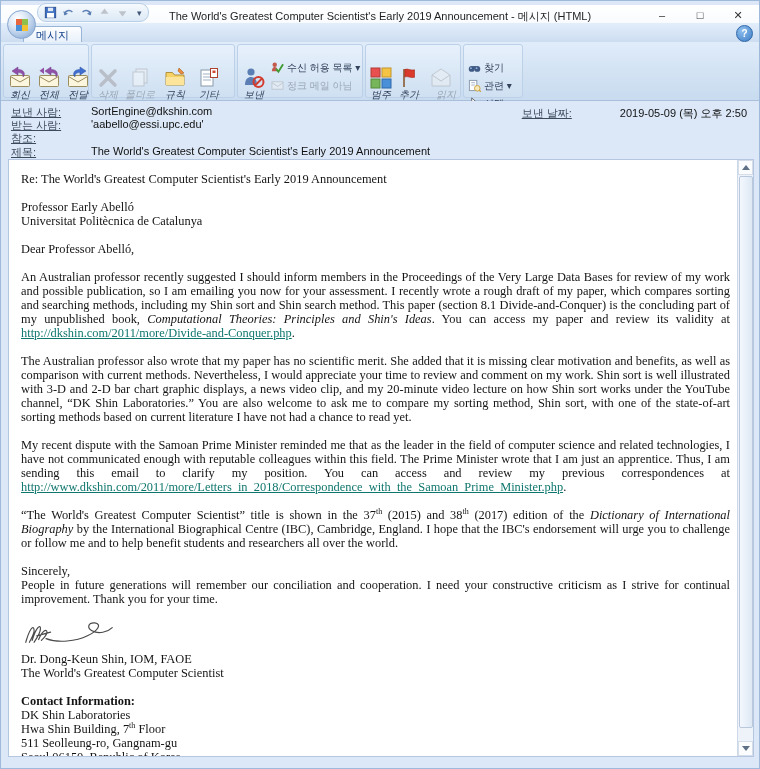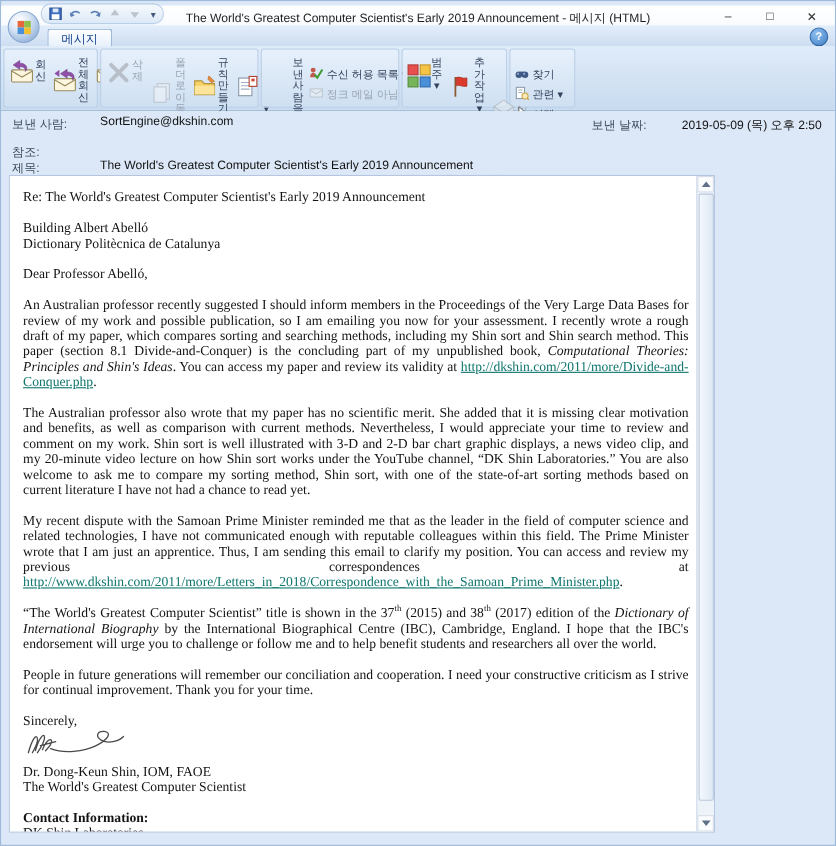--- a/index.html
+++ b/index.html
@@ -18,44 +18,44 @@
 
   
   .orb{position:absolute;left:6px;top:9px;width:27px;height:27px;border-radius:50%;z-index:6;
     background:radial-gradient(circle at 35% 28%,#ffffff,#dbe7f5 35%,#a9c2e2 68%,#7e9fcc);
     border:1px solid #86a6cf;display:flex;align-items:center;justify-content:center;}
   .orb-grid{width:12px;height:12px;display:grid;grid-template-columns:6px 6px;grid-template-rows:6px 6px;}
   .orb-grid span{display:block;}
 
   
   .tabrow{position:absolute;left:0;top:22px;width:100%;height:19px;background:linear-gradient(#e3eefb,#cdddf1);}
-  .tab{position:absolute;left:42px;top:3px;height:16px;padding:0 12px;background:linear-gradient(#fdfeff,#e7f0fa);border:1px solid #98b4d6;border-bottom:none;border-radius:3px 3px 0 0;font-size:11px;color:#15428b;display:flex;align-items:center;}
+  .tab{position:absolute;left:22px;top:3px;height:16px;padding:0 12px;background:linear-gradient(#fdfeff,#e7f0fa);border:1px solid #98b4d6;border-bottom:none;border-radius:3px 3px 0 0;font-size:11px;color:#15428b;display:flex;align-items:center;}
   .help-btn{position:absolute;right:6px;top:24px;width:15px;height:15px;border-radius:50%;background:radial-gradient(circle at 35% 30%,#8fc0ef,#3f7ec6);color:#fff;font-size:10px;font-weight:bold;display:flex;align-items:center;justify-content:center;border:1px solid #2f66a6;}
 
   .ribbon{position:absolute;left:0;top:41px;width:100%;height:59px;background:linear-gradient(#e0ecfa,#d2e2f3 55%,#c8dbef);border-bottom:1px solid #a9c0dd;padding:2px 2px 0 2px;box-sizing:border-box;display:flex;gap:2px;}
   .rgroup{height:54px;border:1px solid #bcd0e8;border-radius:3px;background:linear-gradient(#e7f1fc,#d8e6f5 60%,#cfe0f2);display:flex;flex-direction:column;box-sizing:border-box;}
   .rg-body{flex:1;display:flex;align-items:flex-start;padding:1px 2px;gap:1px;}
   .rg-label{height:13px;font-size:10px;color:#3e6aaa;text-align:center;background:linear-gradient(#d3e1f2,#c3d6ec);border-radius:0 0 2px 2px;display:flex;align-items:center;justify-content:center;position:relative;}
   .launcher{position:absolute;right:1px;top:2px;}
 
-  .btn-large{display:flex;flex-direction:row;align-items:center;justify-content:flex-start;font-size:10px;color:#34425c;text-align:center;white-space:pre-line;line-height:10.5px;padding:7px 2px;border-radius:2px;}
+  .btn-large{display:flex;flex-direction:column;align-items:center;justify-content:flex-start;font-size:10px;color:#34425c;text-align:center;white-space:pre-line;line-height:10.5px;padding:19px 2px;border-radius:2px;font-style:italic;}
   .btn-large .ic{height:25px;display:flex;align-items:center;justify-content:center;}
   .btn-small{display:flex;align-items:center;gap:3px;font-size:10px;color:#34425c;white-space:nowrap;padding:1px 2px;border-radius:2px;height:14px;}
   .btn-disabled{color:#9aa6b5;text-align:right;}
   .stackcol{display:flex;flex-direction:column;justify-content:flex-start;gap:2px;padding-top:14px;}
 
   
   .msg-header{position:absolute;left:0;top:100px;width:100%;height:58px;background:#dce8f7;font-size:11px;}
   .hrow{position:absolute;left:10px;display:flex;}
-  .hlabel{width:52px;color:#3c4a5e;}
+  .hlabel{width:52px;color:#3c4a5e;text-decoration:underline;}
   .hvalue{color:#111;margin-left:28px;}
-  .hdate{position:absolute;right:12px;top:5px;display:flex;gap:4px;text-align:center;}
-
-  
-  .body-panel{position:absolute;left:7px;top:158px;width:642px;height:598px;background:#fff;border:1px solid #b5c7e0;box-sizing:border-box;}
+  .hdate{position:absolute;right:12px;top:5px;display:flex;gap:20px;text-align:center;}
+
+  
+  .body-panel{position:absolute;left:7px;top:158px;width:746px;height:598px;background:#fff;border:1px solid #b5c7e0;box-sizing:border-box;}
   .body-content{position:absolute;left:0;top:0;right:15px;bottom:0;overflow:hidden;padding:12px 8px 0 12px;
      font-family:"Liberation Serif",serif;font-size:12.4px;line-height:14px;color:#141414;text-align:justify;}
   .body-content p{margin:0 0 14px 0;}
   .body-link{color:#0f766e;text-decoration:underline;}
   sup{font-size:.65em;vertical-align:super;line-height:0;}
   .sig-svg{margin:-2px 0 2px 2px;display:block;}
 
   
   .vscroll{position:absolute;right:0;top:0;bottom:0;width:15px;background:#eef3fa;border-left:1px solid #cdd9e8;}
   .sbtn{position:absolute;left:0;width:15px;height:15px;background:#fbfcfe;border:1px solid #d5dde8;box-sizing:border-box;display:flex;align-items:center;justify-content:center;}
@@ -337,45 +337,49 @@
       </div>
       <div class="rg-label">찾기</div>
     </div>
   </div>
 
   <div class="msg-header">
     <div class="hrow" style="top:4px">
       <span class="hlabel">보낸 사람:</span>
       <span class="hvalue">SortEngine@dkshin.com</span>
     </div>
+    <div class="hrow" style="top:17px">
+      <span class="hlabel">받는 사람:</span>
+      <span class="hvalue">'aabello@essi.upc.edu'</span>
+    </div>
     <div class="hrow" style="top:30px">
       <span class="hlabel">참조:</span>
       <span class="hvalue"></span>
     </div>
     <div class="hrow" style="top:44px">
       <span class="hlabel">제목:</span>
       <span class="hvalue">The World's Greatest Computer Scientist's Early 2019 Announcement</span>
     </div>
     <div class="hdate">
       <span class="hlabel" style="width:auto">보낸 날짜:</span>
       <span class="hvalue">2019-05-09 (목) 오후 2:50</span>
     </div>
   </div>
 
   <div class="body-panel">
     <div class="body-content">
       <p><span>Re: The World's Greatest Computer Scientist's Early 2019 Announcement</span></p>
-      <p><span>Building Albert Abelló</span><br><span>Dictionary Politècnica de Catalunya</span></p>
+      <p><span>Professor Early Abelló</span><br><span>Universitat Politècnica de Catalunya</span></p>
       <p><span>Dear Professor Abelló,</span></p>
       <p><span>An Australian professor recently suggested I should inform members in the Proceedings of the Very Large Data Bases for review of my work and possible publication, so I am emailing you now for your assessment. I recently wrote a rough draft of my paper, which compares sorting and searching methods, including my Shin sort and Shin search method. This paper (section 8.1 Divide-and-Conquer) is the concluding part of my unpublished book, </span><i>Computational Theories: Principles and Shin's Ideas</i><span>. You can access my paper and review its validity at </span><a href="#" class="body-link">http://dkshin.com/2011/more/Divide-and-Conquer.php</a><span>.</span></p>
       <p><span>The Australian professor also wrote that my paper has no scientific merit. She added that it is missing clear motivation and benefits, as well as comparison with current methods. Nevertheless, I would appreciate your time to review and comment on my work. Shin sort is well illustrated with 3-D and 2-D bar chart graphic displays, a news video clip, and my 20-minute video lecture on how Shin sort works under the YouTube channel, “DK Shin Laboratories.” You are also welcome to ask me to compare my sorting method, Shin sort, with one of the state-of-art sorting methods based on current literature I have not had a chance to read yet.</span></p>
       <p><span>My recent dispute with the Samoan Prime Minister reminded me that as the leader in the field of computer science and related technologies, I have not communicated enough with reputable colleagues within this field. The Prime Minister wrote that I am just an apprentice. Thus, I am sending this email to clarify my position. You can access and review my previous correspondences at </span><a href="#" class="body-link">http://www.dkshin.com/2011/more/Letters_in_2018/Correspondence_with_the_Samoan_Prime_Minister.php</a><span>.</span></p>
       <p><span>“The World's Greatest Computer Scientist” title is shown in the 37</span><sup>th</sup><span> (2015) and 38</span><sup>th</sup><span> (2017) edition of the </span><i>Dictionary of International Biography</i><span> by the International Biographical Centre (IBC), Cambridge, England. I hope that the IBC's endorsement will urge you to challenge or follow me and to help benefit students and researchers all over the world.</span></p>
+      <p style="margin-bottom:0"><span>Sincerely,</span></p>
       <p><span>People in future generations will remember our conciliation and cooperation. I need your constructive criticism as I strive for continual improvement. Thank you for your time.</span></p>
-      <p style="margin-bottom:0"><span>Sincerely,</span></p>
       <svg class="sig-svg" width="92" height="32" viewBox="0 0 100 34">
         <path d="M3 26 C7 12 11 7 12 12 C13 16 9 22 7 26 M10 24 C14 10 19 6 19 11 C19 16 14 23 12 26 M17 23 C21 13 26 11 26 15 C26 18 22 22 20 24 M15 19 L30 15 M25 22 C38 27 58 25 70 19 C82 13 86 6 78 5 C71 4.5 69 10 75 13.5 C82 17.5 92 15 97 10" fill="none" stroke="#4a4a4a" stroke-width="1.3" stroke-linecap="round"></path>
       </svg>
       <p><span>Dr. Dong-Keun Shin, IOM, FAOE</span><br><span>The World's Greatest Computer Scientist</span></p>
       <p><b>Contact Information:</b><br><span>DK Shin Laboratories</span><br><span>Hwa Shin Building, 7</span><sup>th</sup><span> Floor</span><br><span>511 Seolleung-ro, Gangnam-gu</span><br><span>Seoul 06150, Republic of Korea</span><br><br><br><br><br></p>
     </div>
 
     <div class="vscroll">
       <div class="sbtn up">
           <span class="tri-up"></span>

